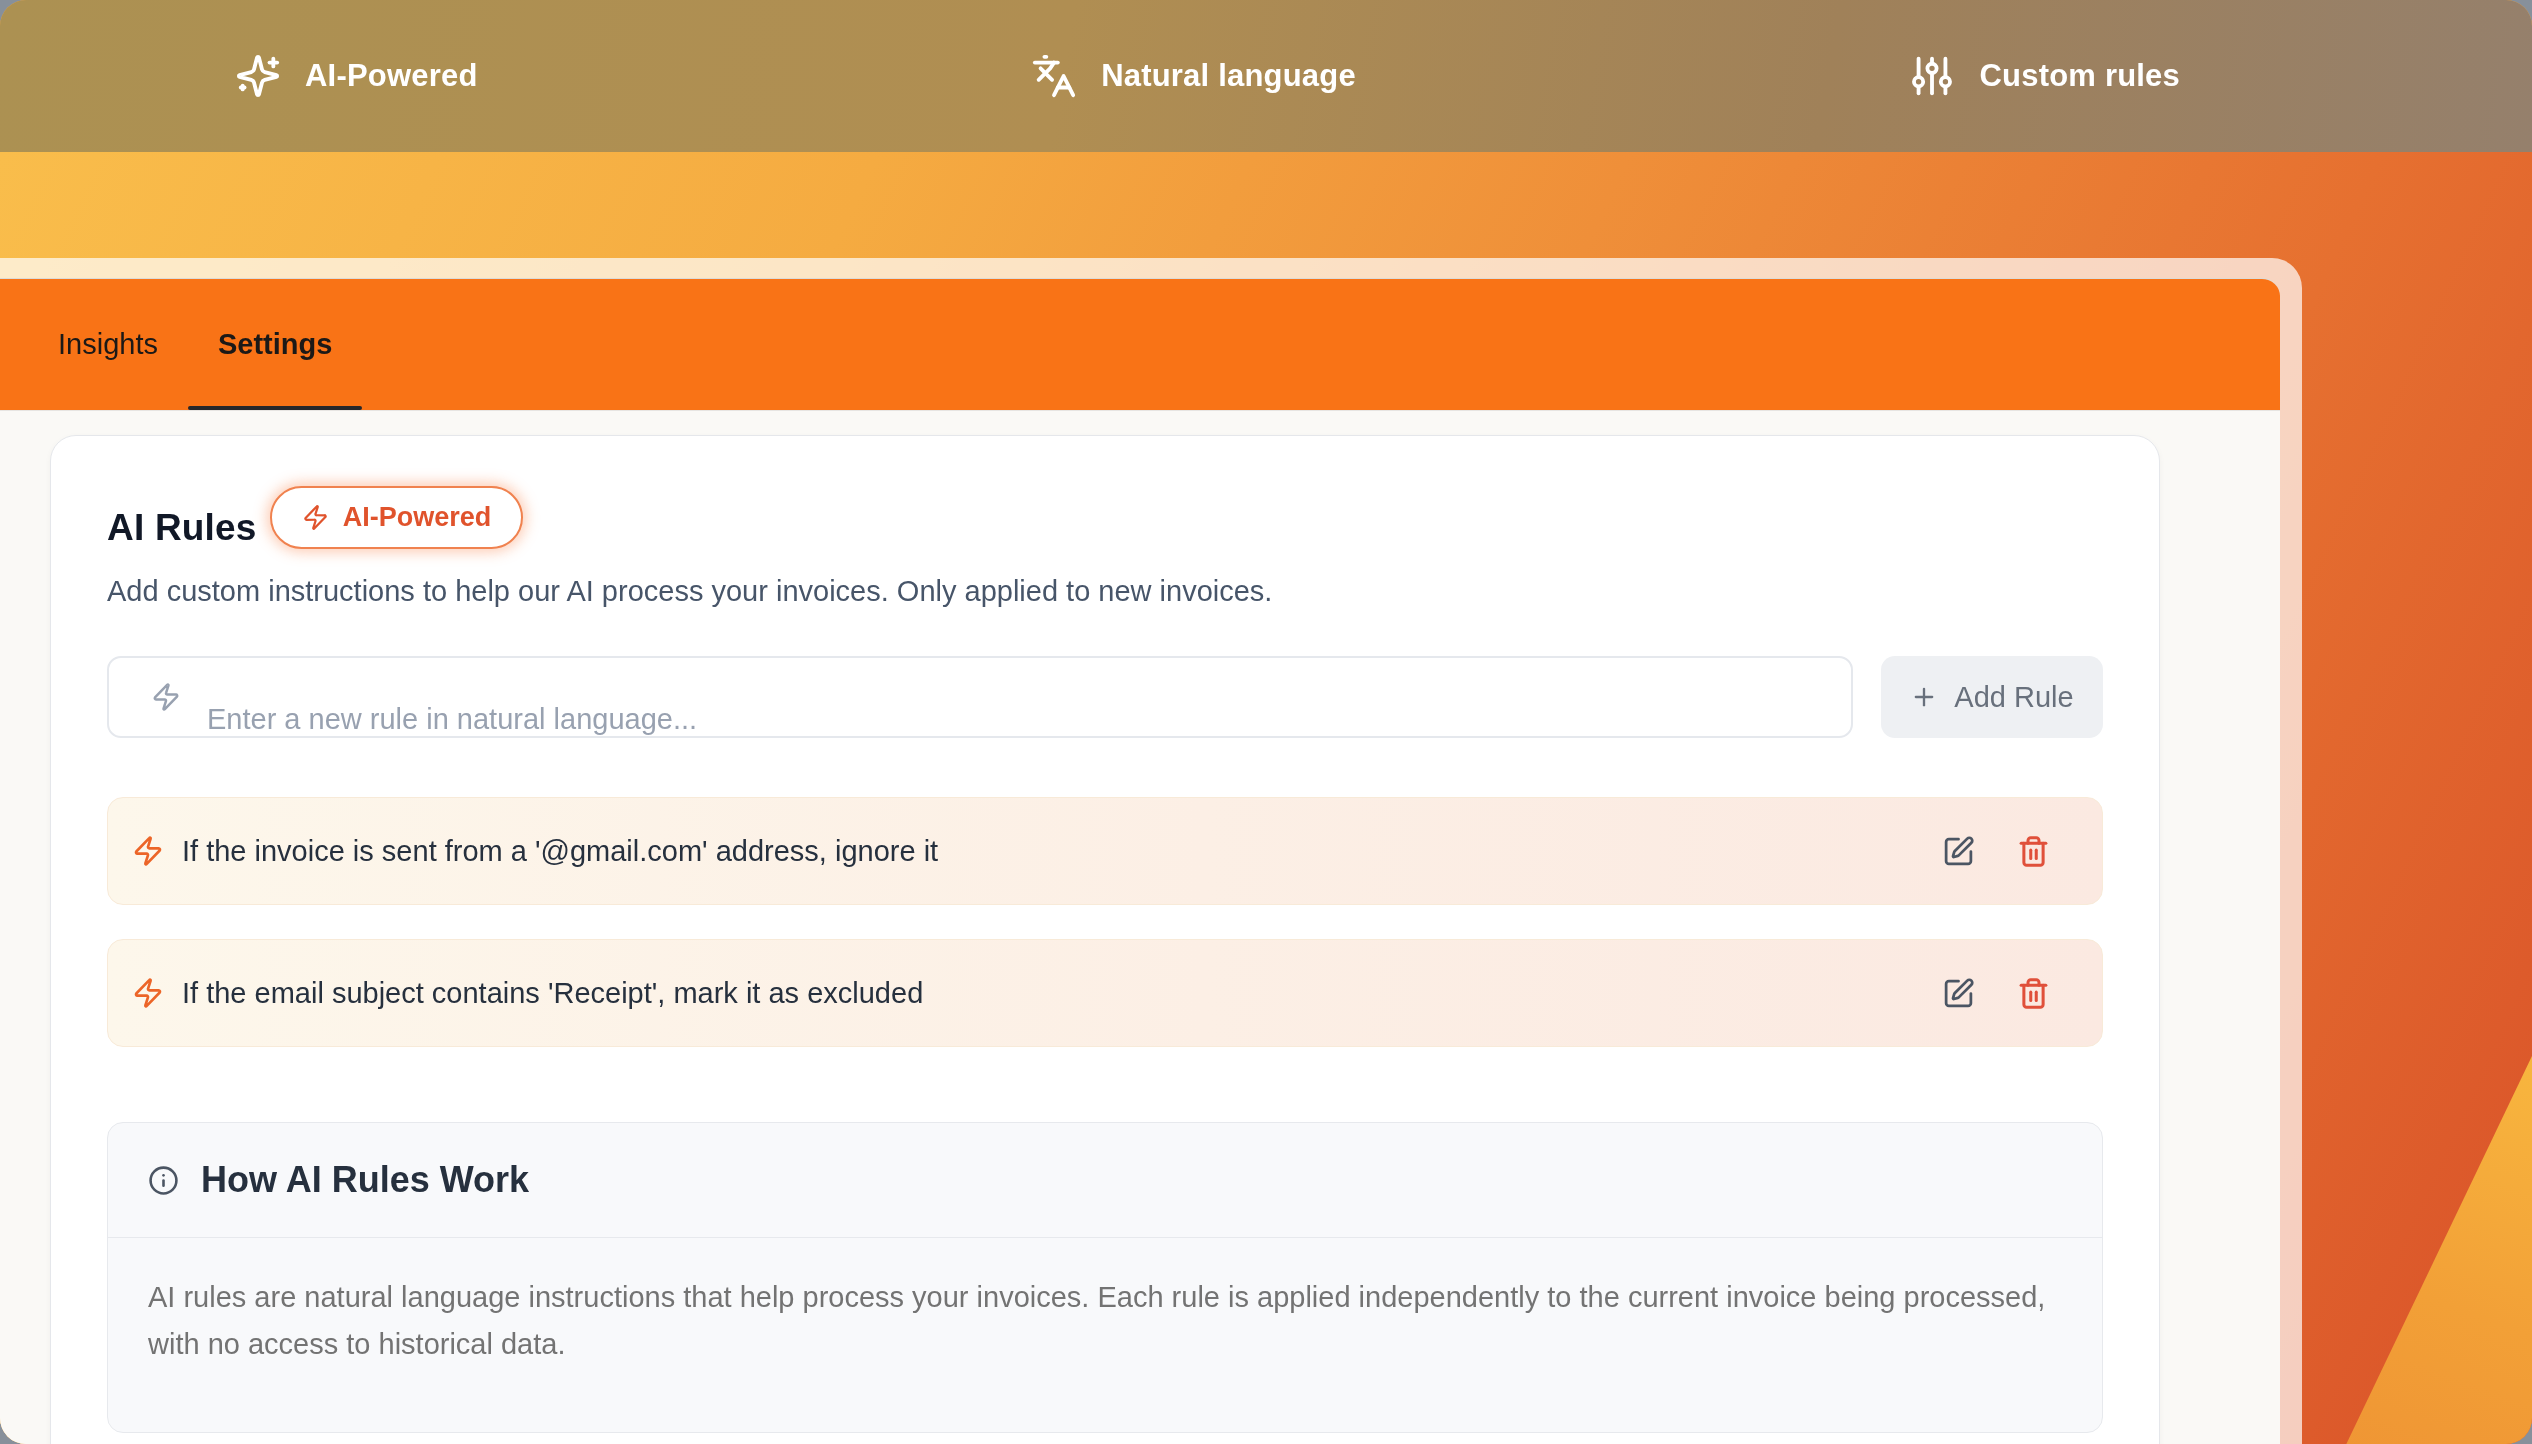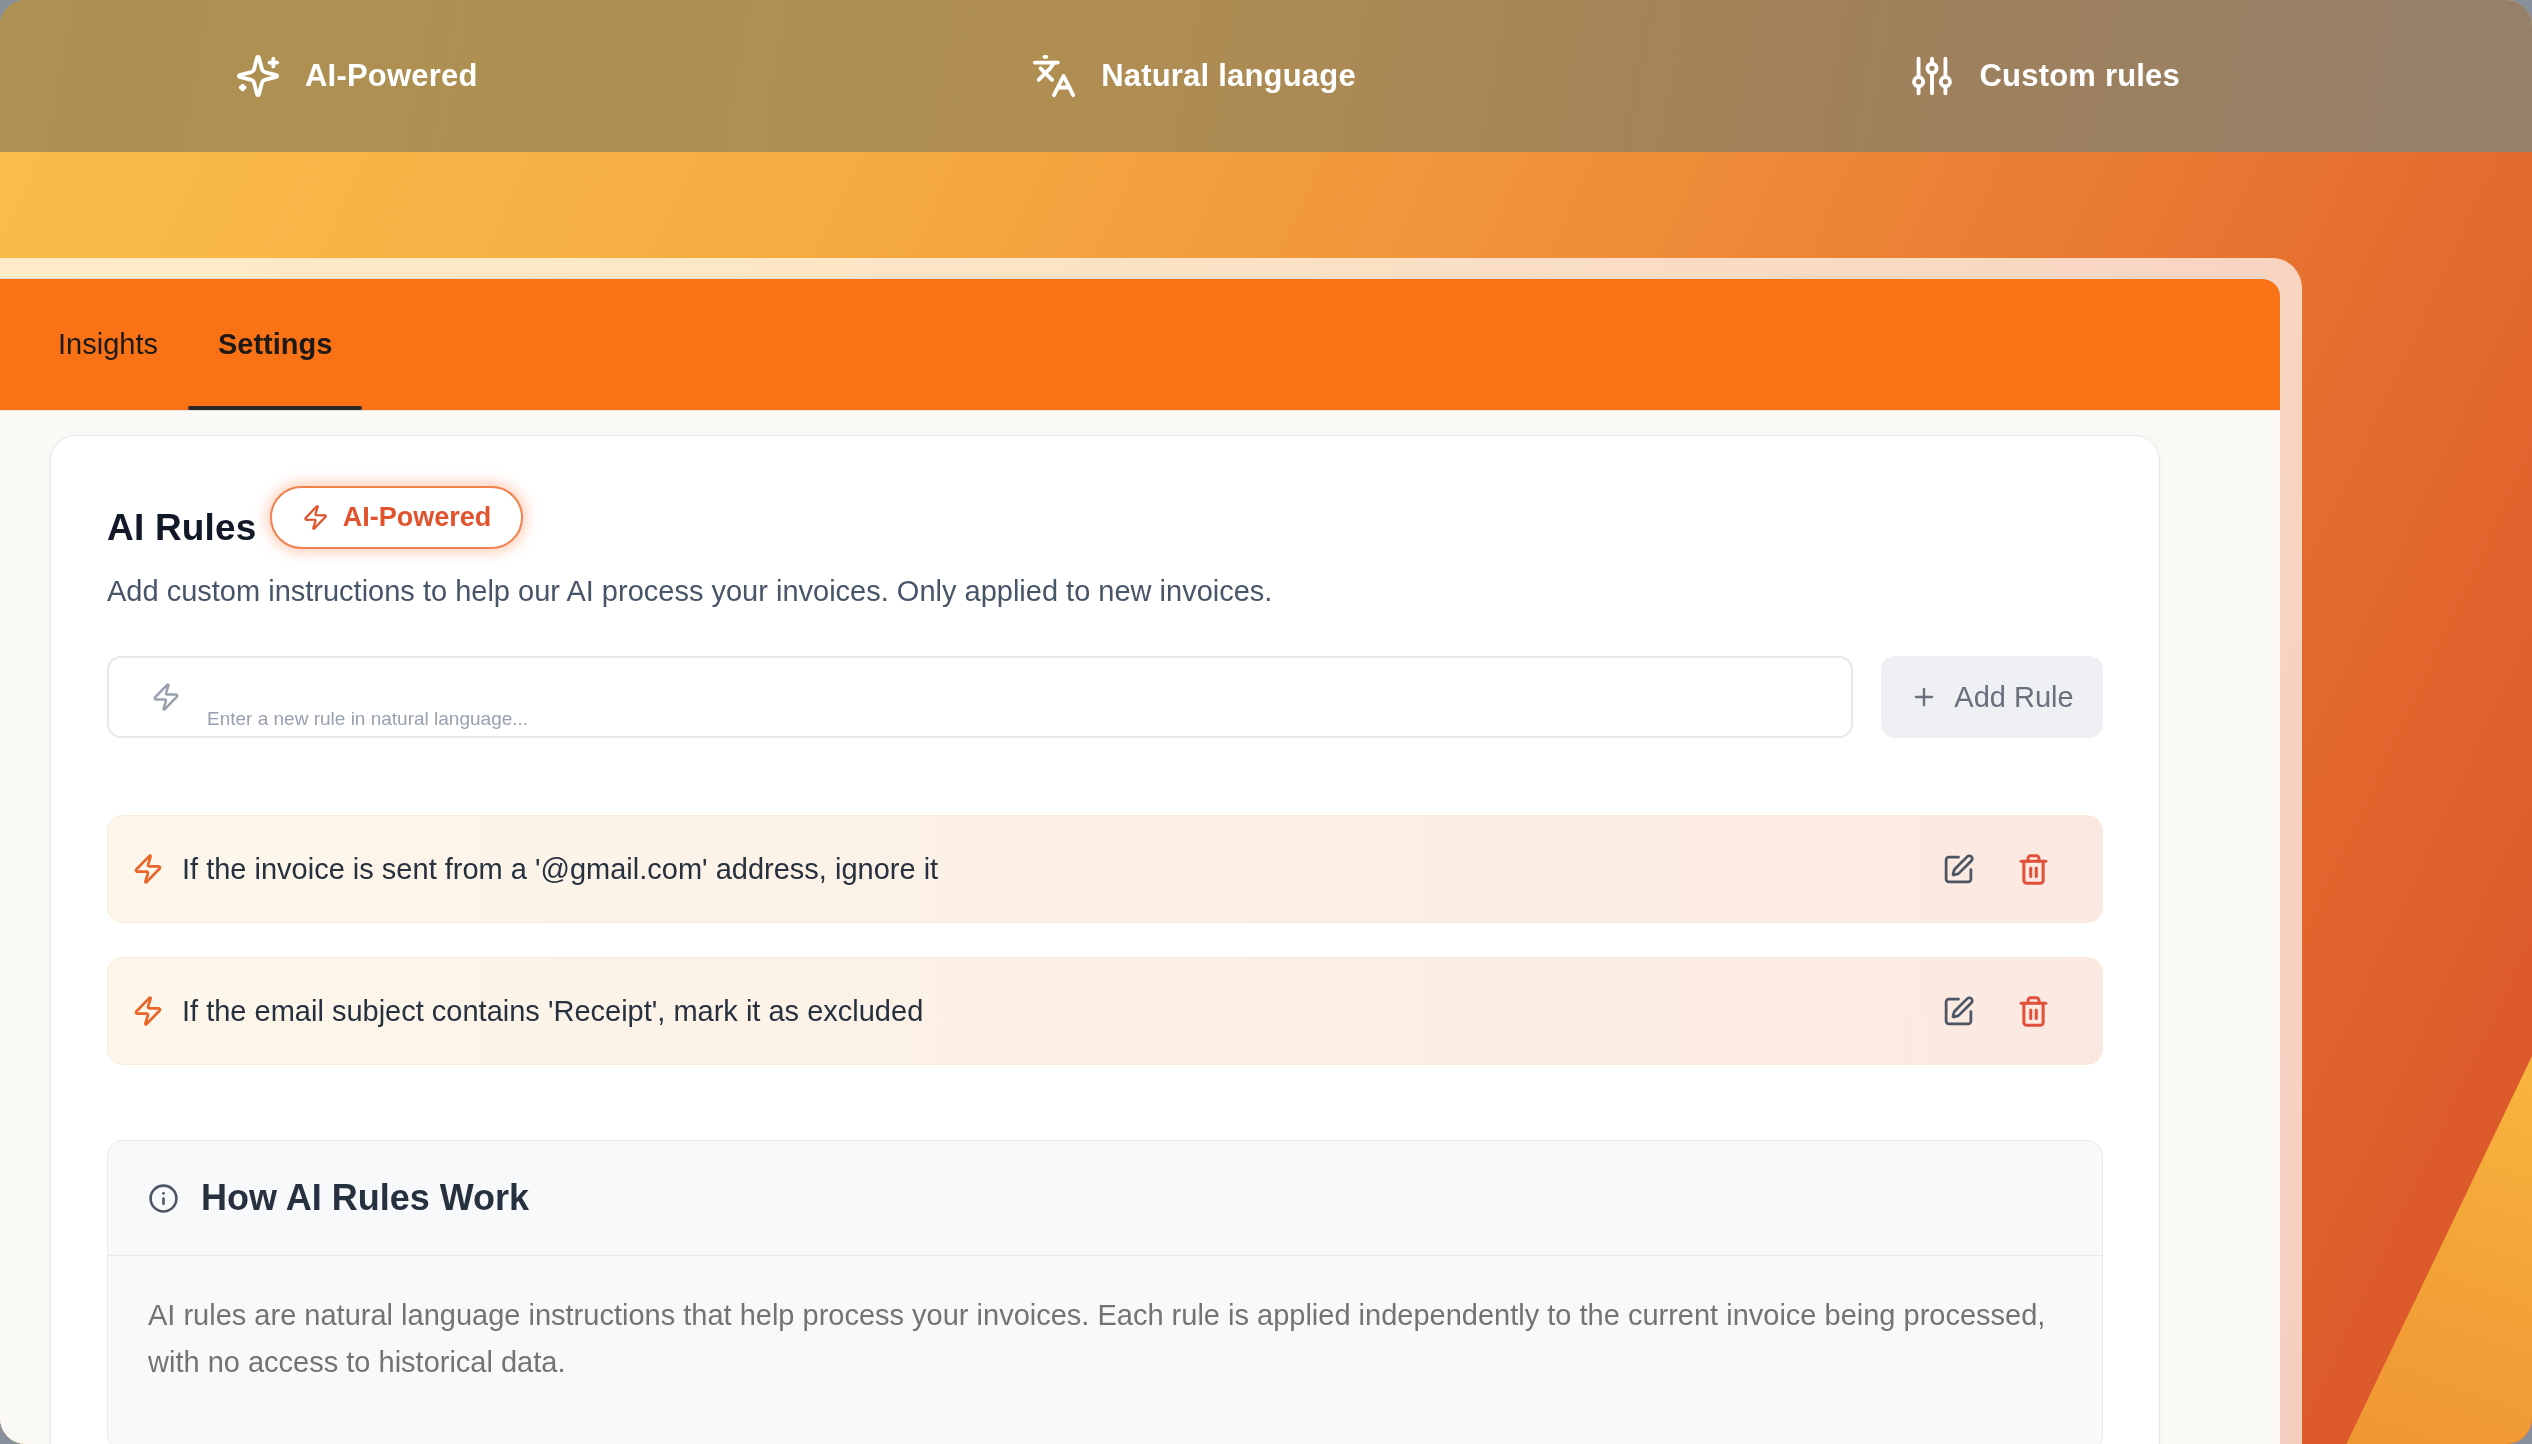--- a/index.html
+++ b/index.html
@@ -114,35 +114,35 @@
     flex: 1; height: 82px;
     border: 2px solid #e5e8ed; border-radius: 14px;
     background: #ffffff;
     display: flex; align-items: center; gap: 26px;
     padding: 0 30px 0 42px;
   }
   .rule-input-wrap svg { width: 30px; height: 30px; stroke: #98a1b0; flex: none; }
   .rule-input {
     flex: 1; border: none; outline: none;
     font-family: "Liberation Sans", sans-serif;
-    font-size: 19px; color: #111827; background: transparent; margin-top: 44px;
+    font-size: 29px; color: #111827; background: transparent; margin-top: 44px;
   }
   .rule-input::placeholder { color: #98a1b0; }
   .add-rule-btn {
     width: 222px; height: 82px; flex: none;
     background: #eef0f3; border: none; border-radius: 14px;
     display: flex; align-items: center; justify-content: center; gap: 16px;
     font-family: "Liberation Sans", sans-serif;
     font-size: 29px; color: #68707c; font-weight: 500;
     cursor: pointer;
   }
   .add-rule-btn svg { width: 28px; height: 28px; stroke: #68707c; }
 
   
-  .rules-list { margin-top: 77px; display: flex; flex-direction: column; gap: 34px; }
+  .rules-list { margin-top: 59px; display: flex; flex-direction: column; gap: 34px; }
   .rule-row {
     height: 108px; border-radius: 16px;
     background: linear-gradient(90deg, #fdf7eb 0%, #fcefe5 55%, #fbe9e1 100%);
     border: 1px solid #f8ead8;
     display: flex; align-items: center;
     padding: 0 52px 0 24px;
   }
   .rule-row svg.zap { width: 32px; height: 32px; stroke: #ec6528; flex: none; }
   .rule-text { margin-left: 18px; flex: 1; font-size: 29px; color: #26303e; font-weight: 500; }
   .rule-actions { display: flex; align-items: center; gap: 42px; }

